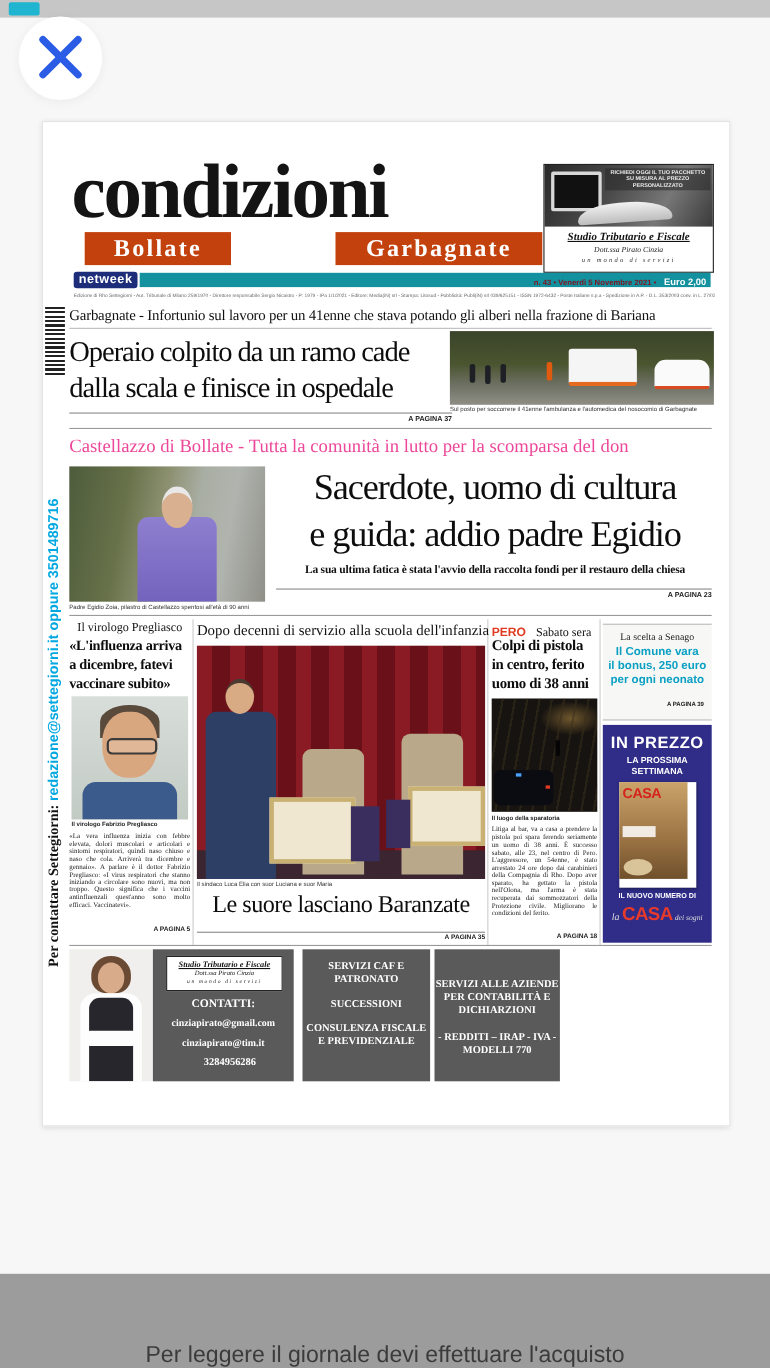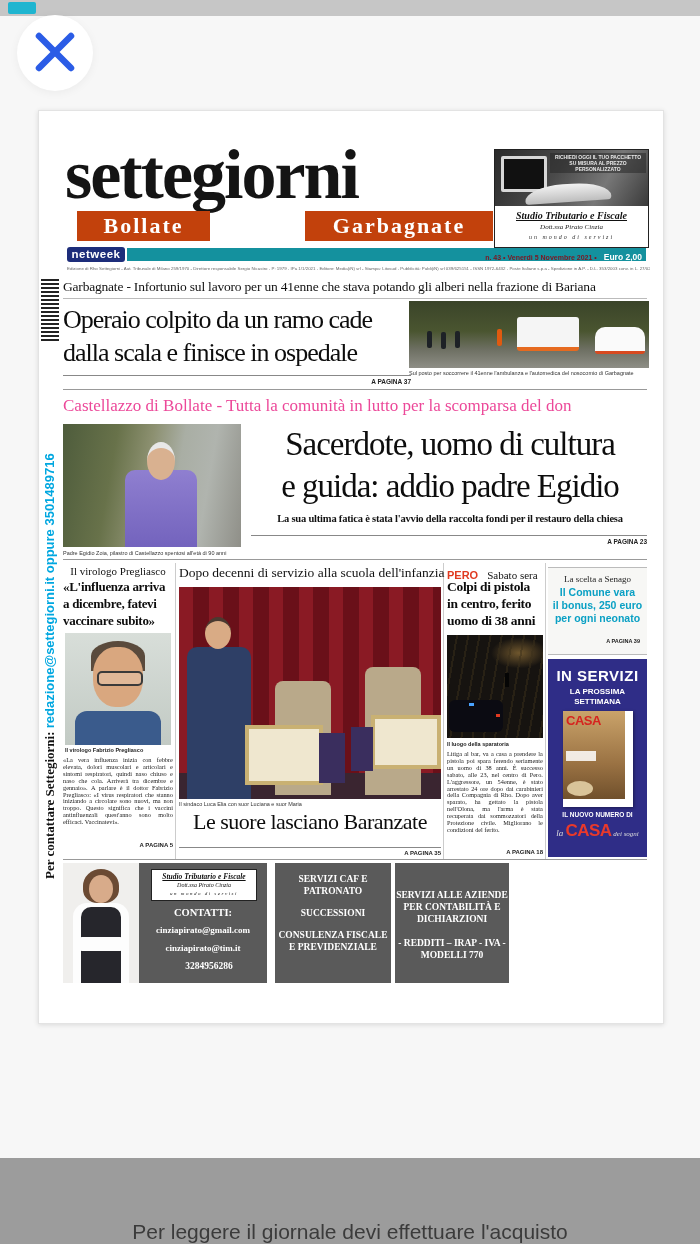--- a/index.html
+++ b/index.html
@@ -164,21 +164,21 @@
 
   <button class="close-btn">
     <svg width="76" height="76" viewBox="0 0 76 76">
       <line x1="22" y1="21" x2="54" y2="53" stroke="#2b5ce6" stroke-width="6.5" stroke-linecap="round"></line>
       <line x1="54" y1="21" x2="22" y2="53" stroke="#2b5ce6" stroke-width="6.5" stroke-linecap="round"></line>
     </svg>
   </button>
 
   <div class="page">
 
-    <div class="mast-title">settegiorni</div>
+    <div class="mast-title">condizioni</div>
     <div class="edition-box" style="left:38px;width:133px;">Bollate</div>
     <div class="edition-box" style="left:266px;width:188px;">Garbagnate</div>
 
     <div class="mast-ad">
       <div class="mast-ad-img">
         <div class="monitor"></div>
         <div class="book"></div>
         <div class="mast-ad-overlay">RICHIEDI OGGI IL TUO PACCHETTO SU MISURA AL PREZZO PERSONALIZZATO</div>
       </div>
       <div class="mast-ad-name">Studio Tributario e Fiscale</div>
@@ -306,21 +306,21 @@
       <div class="ck">La scelta a Senago</div>
       <div class="hl">
         <span style="position:static">Il Comune vara</span><br>
         <span style="position:static">il bonus, 250 euro</span><br>
         <span style="position:static">per ogni neonato</span>
       </div>
       <div class="ref">A PAGINA 39</div>
     </div>
 
     <div class="promo">
-      <div class="t1">IN SERVIZI</div>
+      <div class="t1">IN PREZZO</div>
       <div class="t2">
         <span style="position:static">LA PROSSIMA</span><br>
         <span style="position:static">SETTIMANA</span>
       </div>
       <div class="cover">
         <div class="cover-in">
           <div class="cover-mast">CASA</div>
           <div class="cover-box"></div>
           <div class="dog"></div>
         </div>

